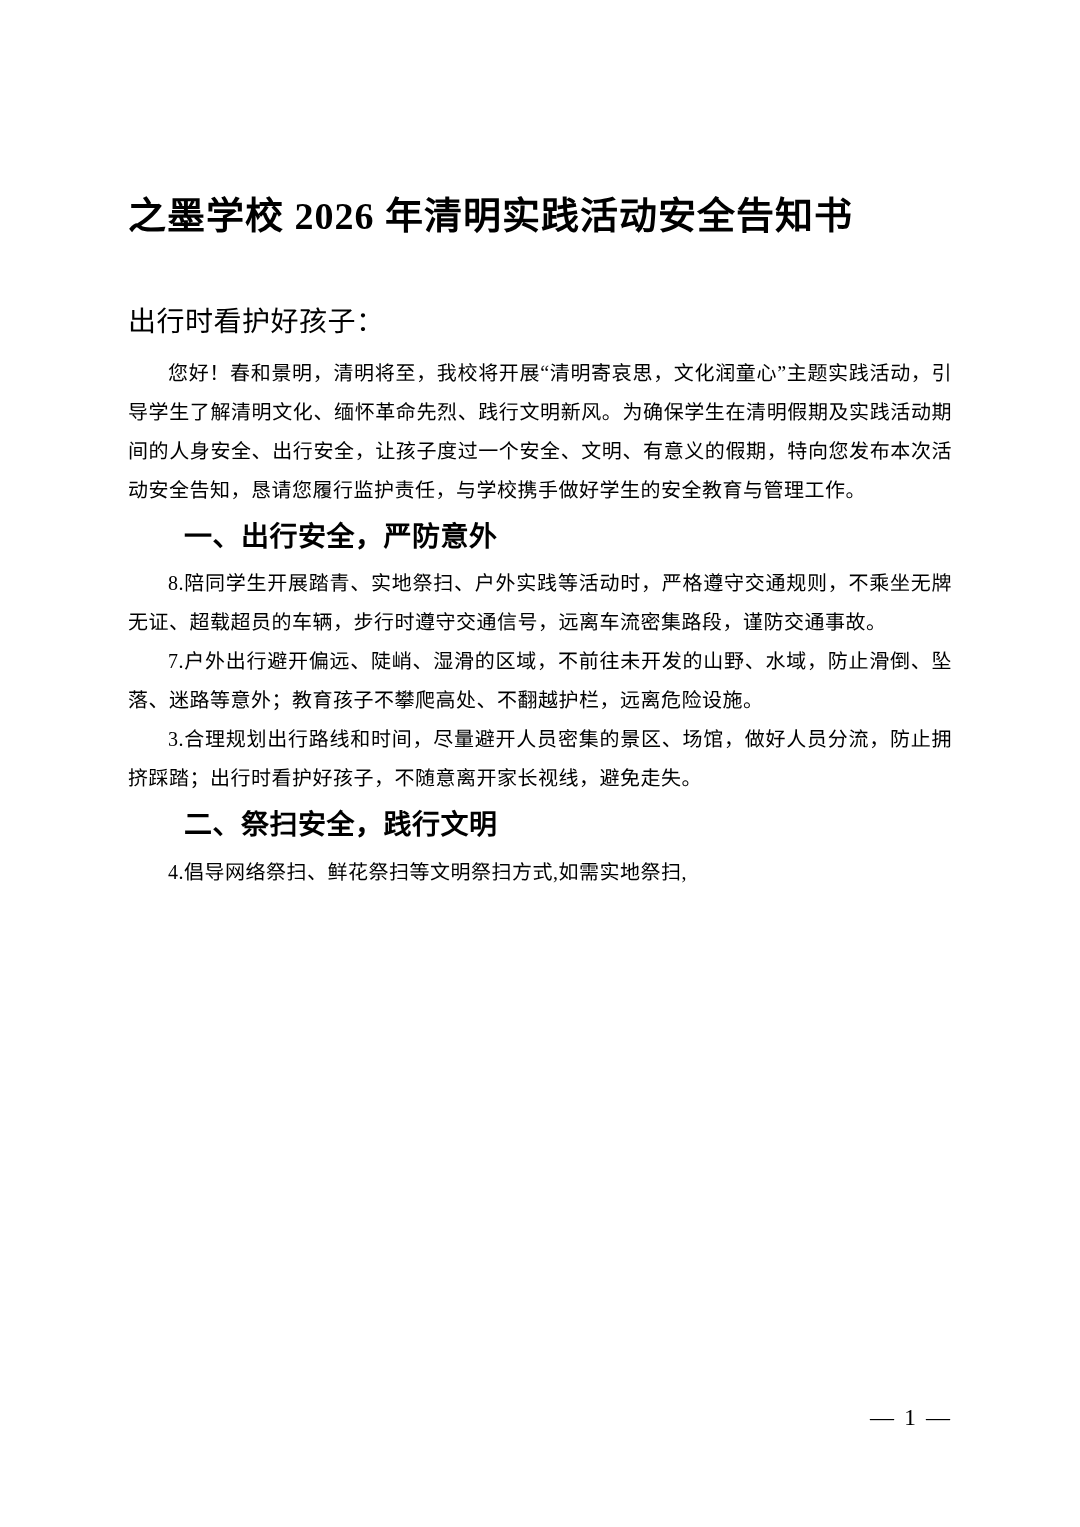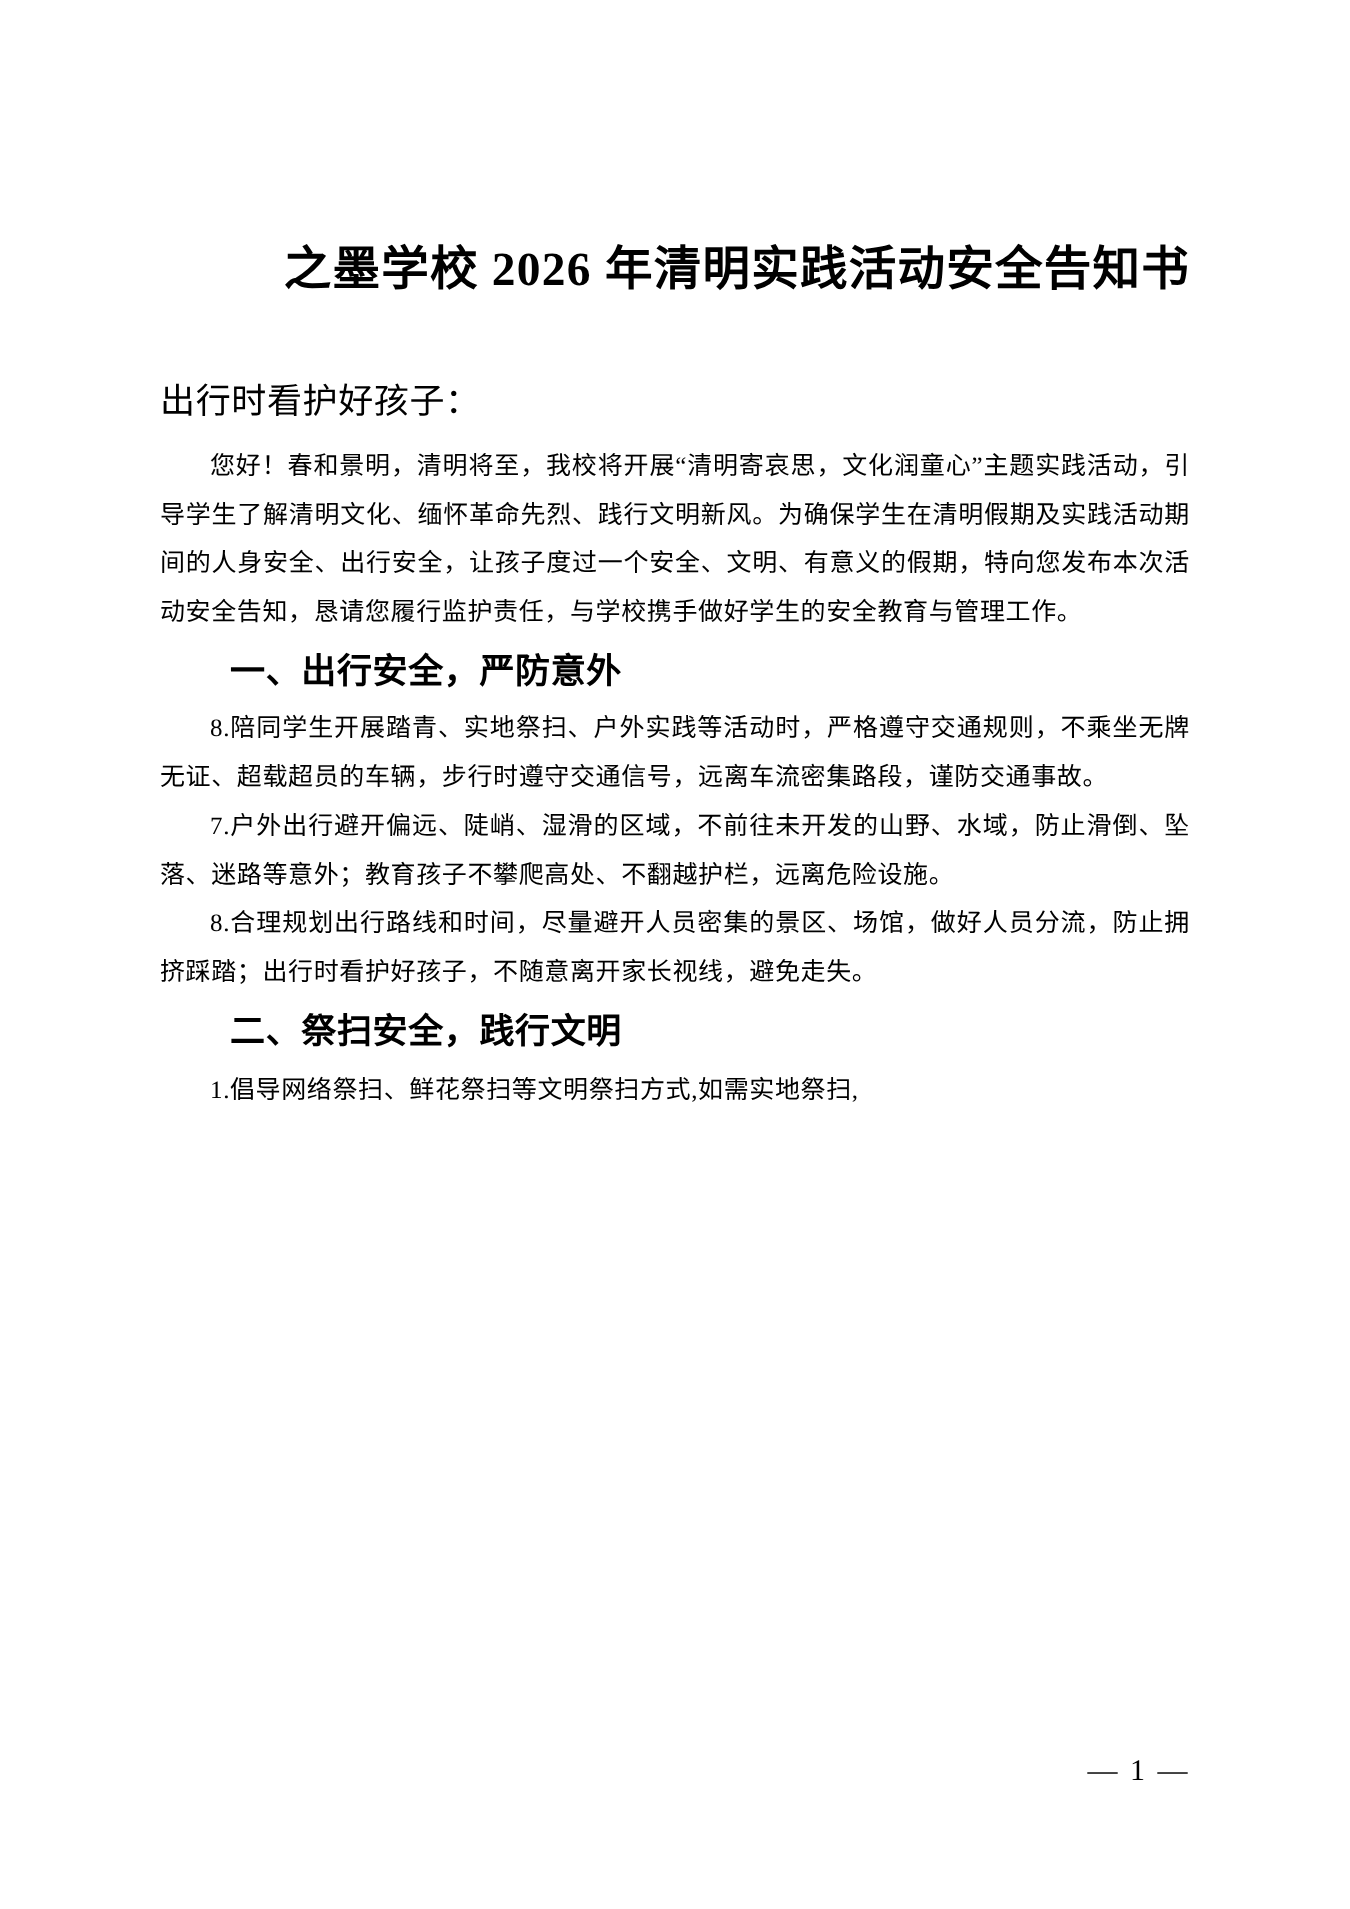--- a/index.html
+++ b/index.html
@@ -16,21 +16,21 @@
     overflow: hidden;
   }
   .page {
     width: 1080px;
     height: 1527px;
     box-sizing: border-box;
     padding: 150px 128px 0 128px;
     position: relative;
   }
   .doc-title {
-    text-align: right;
+    text-align: left;
     font-size: 38px;
     font-weight: bold;
     letter-spacing: 1px;
     line-height: 1.4;
     margin: 40px 0 52px 0;
     font-family: "Liberation Serif", "DejaVu Serif", serif;
   }
   .salutation {
     font-size: 28px;
     line-height: 1.95;
@@ -72,21 +72,21 @@
   <p class="salutation">出行时看护好孩子：</p>
 
   <p class="para">您好！春和景明，清明将至，我校将开展“清明寄哀思，文化润童心”主题实践活动，引导学生了解清明文化、缅怀革命先烈、践行文明新风。为确保学生在清明假期及实践活动期间的人身安全、出行安全，让孩子度过一个安全、文明、有意义的假期，特向您发布本次活动安全告知，恳请您履行监护责任，与学校携手做好学生的安全教育与管理工作。</p>
 
   <p class="heading">一、出行安全，严防意外</p>
 
   <p class="para">8.陪同学生开展踏青、实地祭扫、户外实践等活动时，严格遵守交通规则，不乘坐无牌无证、超载超员的车辆，步行时遵守交通信号，远离车流密集路段，谨防交通事故。</p>
 
   <p class="para">7.户外出行避开偏远、陡峭、湿滑的区域，不前往未开发的山野、水域，防止滑倒、坠落、迷路等意外；教育孩子不攀爬高处、不翻越护栏，远离危险设施。</p>
 
-  <p class="para">8.合理规划出行路线和时间，尽量避开人员密集的景区、场馆，做好人员分流，防止拥挤踩踏；出行时看护好孩子，不随意离开家长视线，避免走失。</p>
+  <p class="para">3.合理规划出行路线和时间，尽量避开人员密集的景区、场馆，做好人员分流，防止拥挤踩踏；出行时看护好孩子，不随意离开家长视线，避免走失。</p>
 
   <p class="heading">二、祭扫安全，践行文明</p>
 
-  <p class="para">1.倡导网络祭扫、鲜花祭扫等文明祭扫方式,如需实地祭扫,</p>
+  <p class="para">4.倡导网络祭扫、鲜花祭扫等文明祭扫方式,如需实地祭扫,</p>
 
   <div class="page-number">— 1 —</div>
 
 </div>
 
 </body></html>

